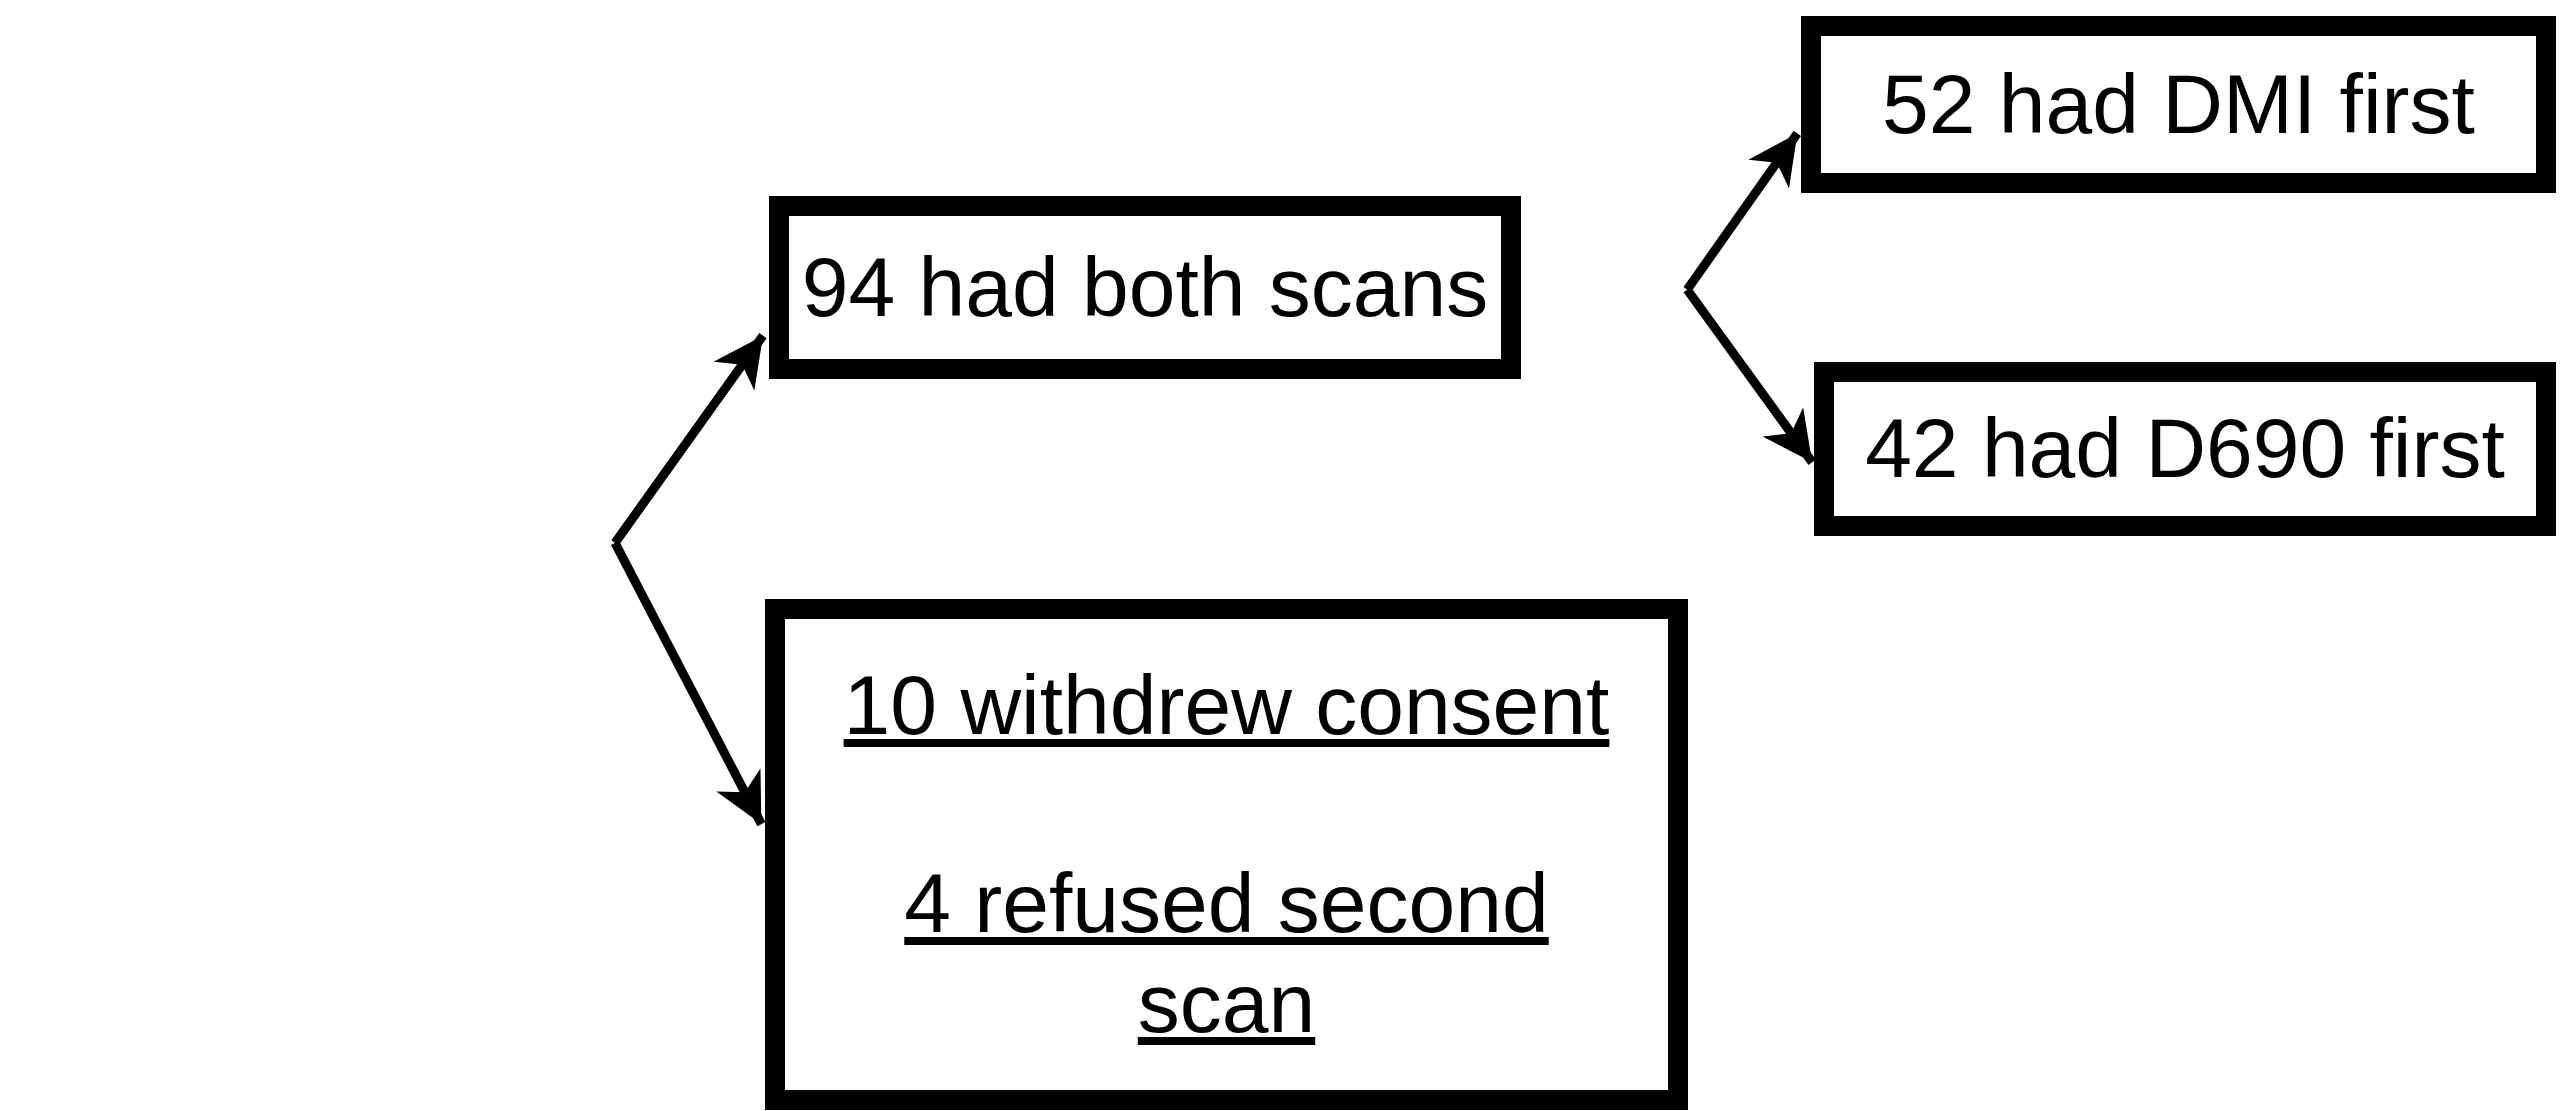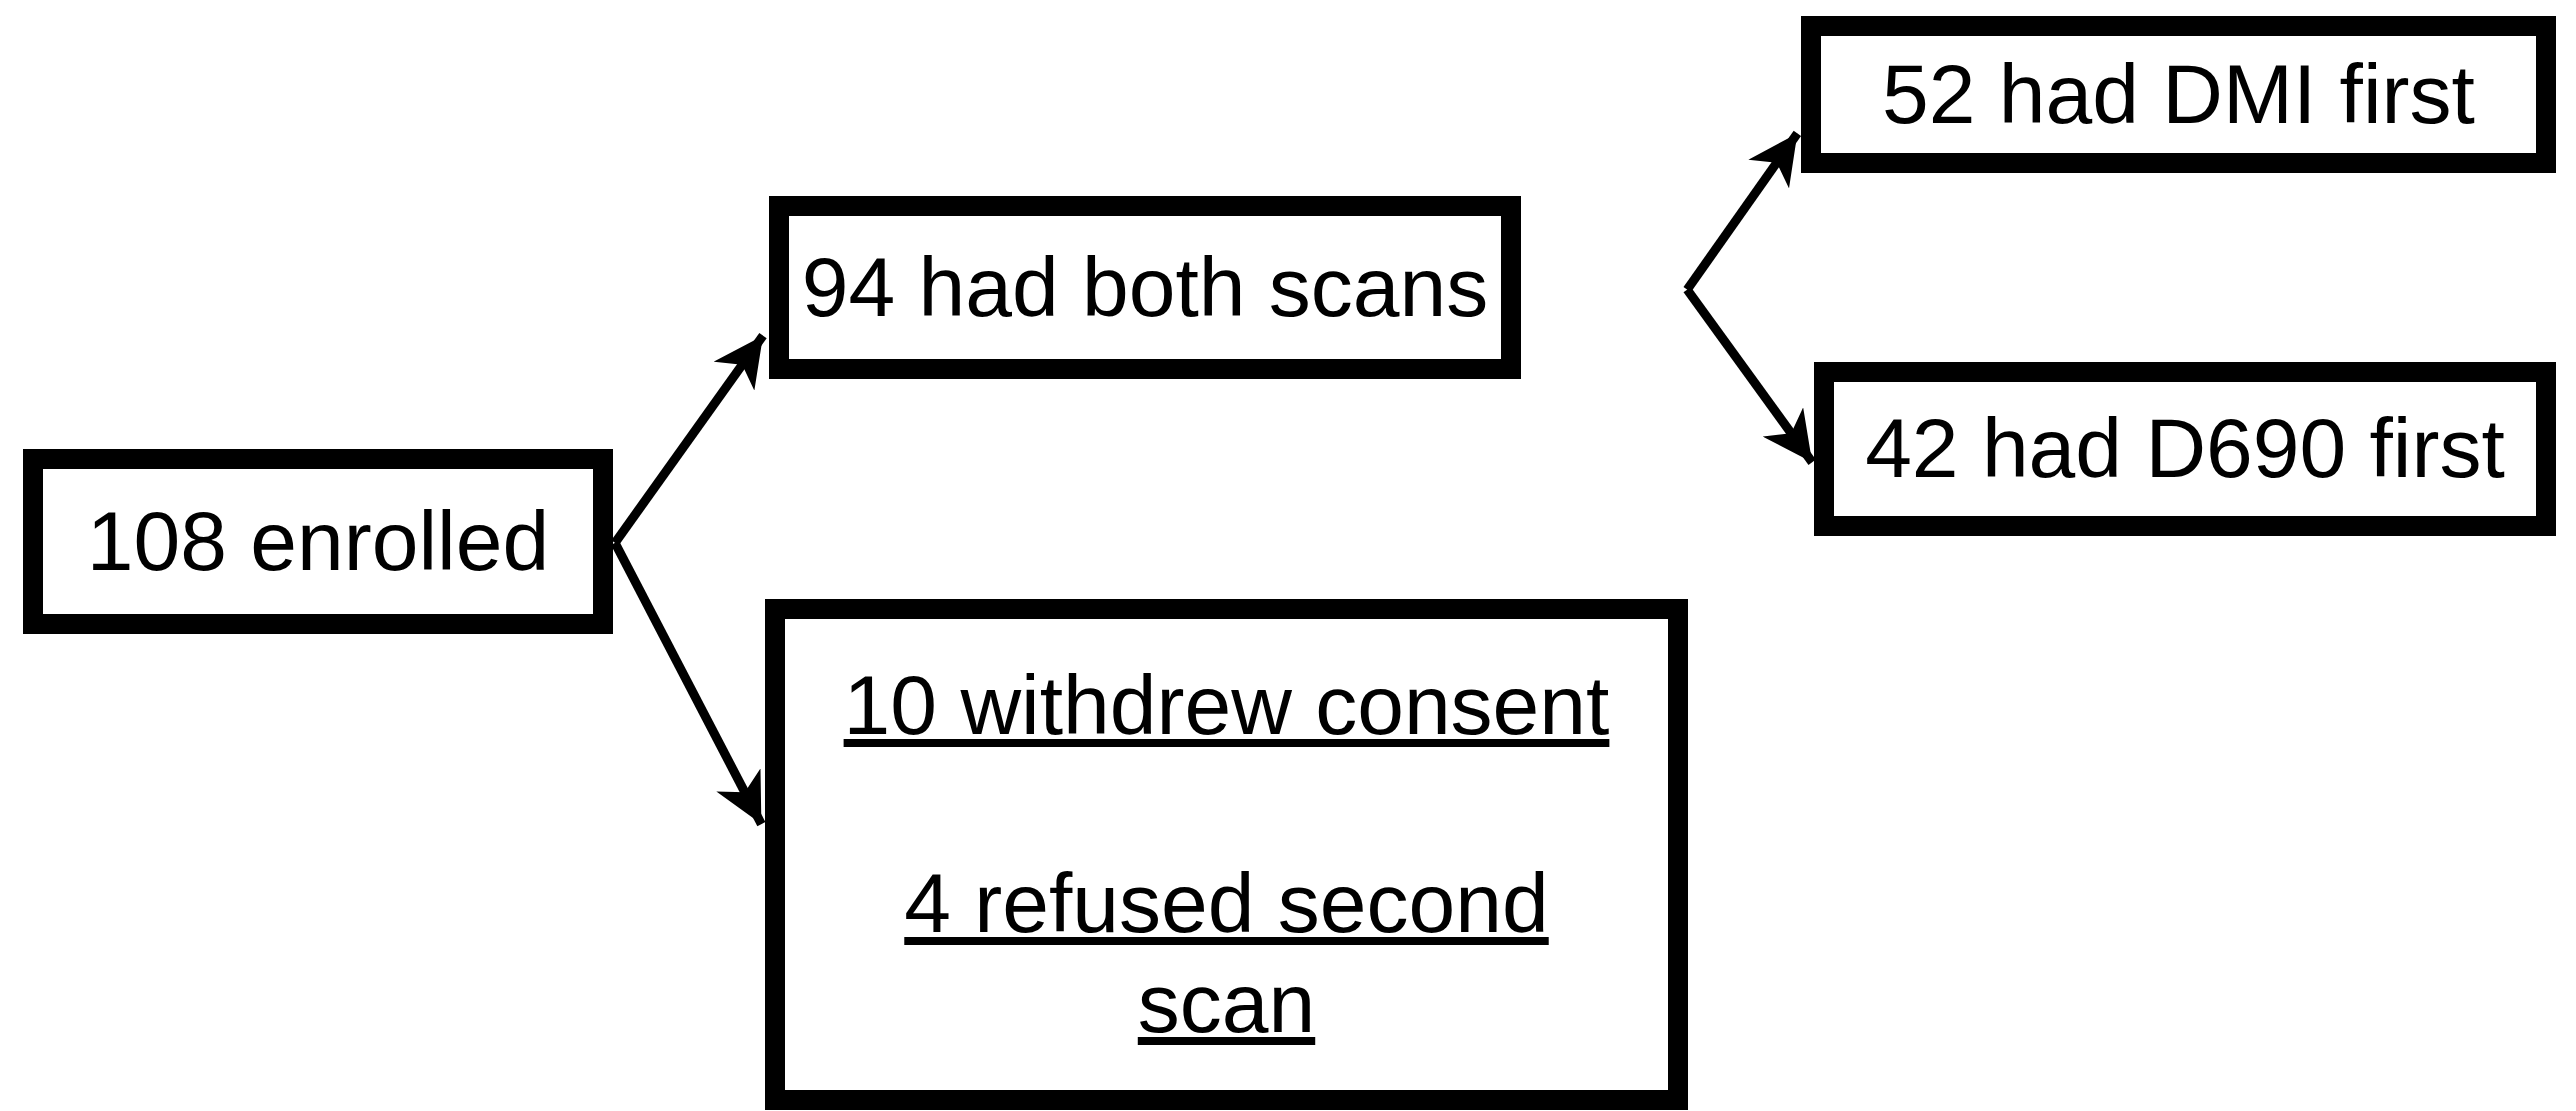--- a/index.html
+++ b/index.html
@@ -20,21 +20,21 @@
     display: flex;
     align-items: center;
     justify-content: center;
     text-align: center;
     font-size: 84px;
     line-height: 1.18;
     white-space: nowrap;
   }
   .node-enrolled   { left: 23px;   top: 449px; width: 590px;  height: 185px; }
   .node-both-scans { left: 769px;  top: 196px; width: 752px; height: 183px; }
-  .node-dmi-first  { left: 1801px; top: 16.4px;  width: 755px;  height: 157px; }
+  .node-dmi-first  { left: 1801px; top: 16.4px;  width: 755px;  height: 177px; }
   .node-d690-first { left: 1814px; top: 362px; width: 742px;  height: 174px; }
   .node-dropouts   {
     left: 765px; top: 599px; width: 923px; height: 511px;
     flex-direction: column;
     white-space: normal;
   }
   .node-dropouts p { margin: 0; text-decoration: underline; }
   .dropouts-spacer { height: 99px; }
   .dropouts-line2  { max-width: 773px; }
   .edges {
@@ -43,23 +43,20 @@
     width: 2576px;
     height: 1112px;
     pointer-events: none;
   }
 </style>
 </head>
 <body>
 
 <div class="stage">
 
-  <div class="node node-enrolled">
-    <span>108 enrolled</span>
-  </div>
 
   <div class="node node-both-scans">
     <span>94 had both scans</span>
   </div>
 
   <div class="node node-dmi-first">
     <span>52 had DMI first</span>
   </div>
 
   <div class="node node-d690-first">

